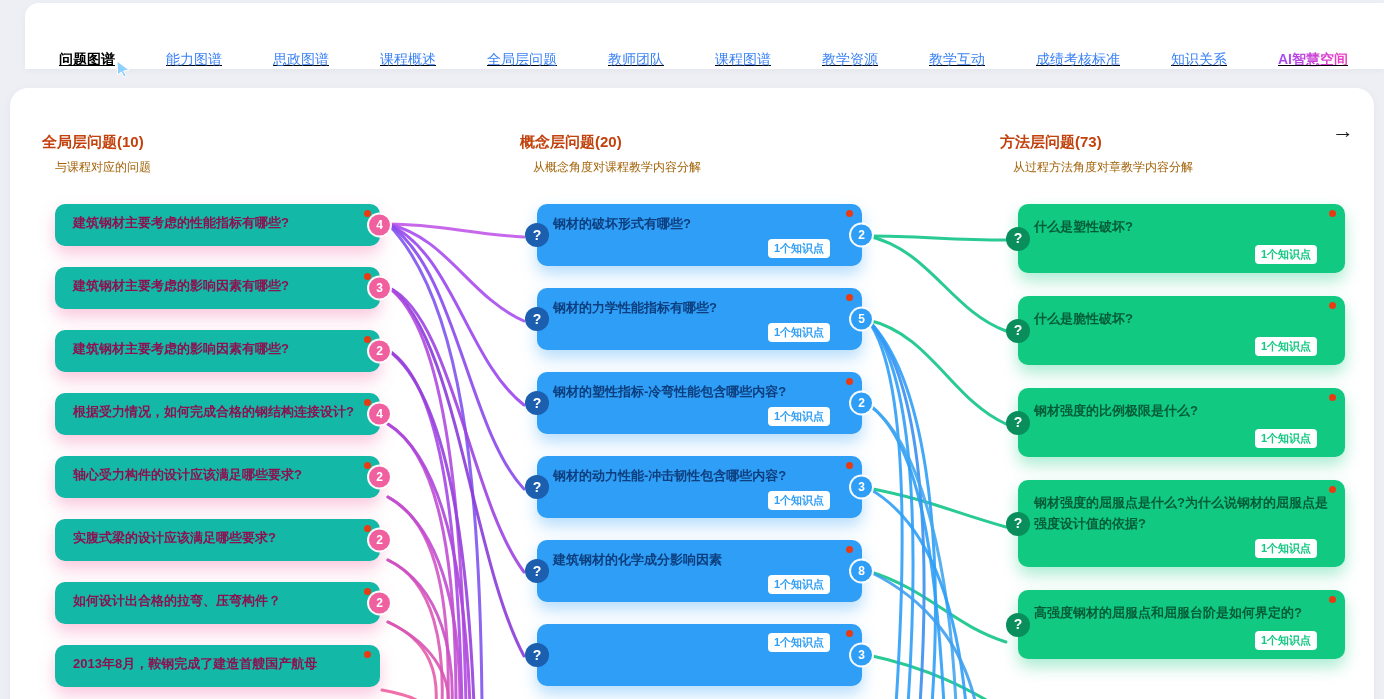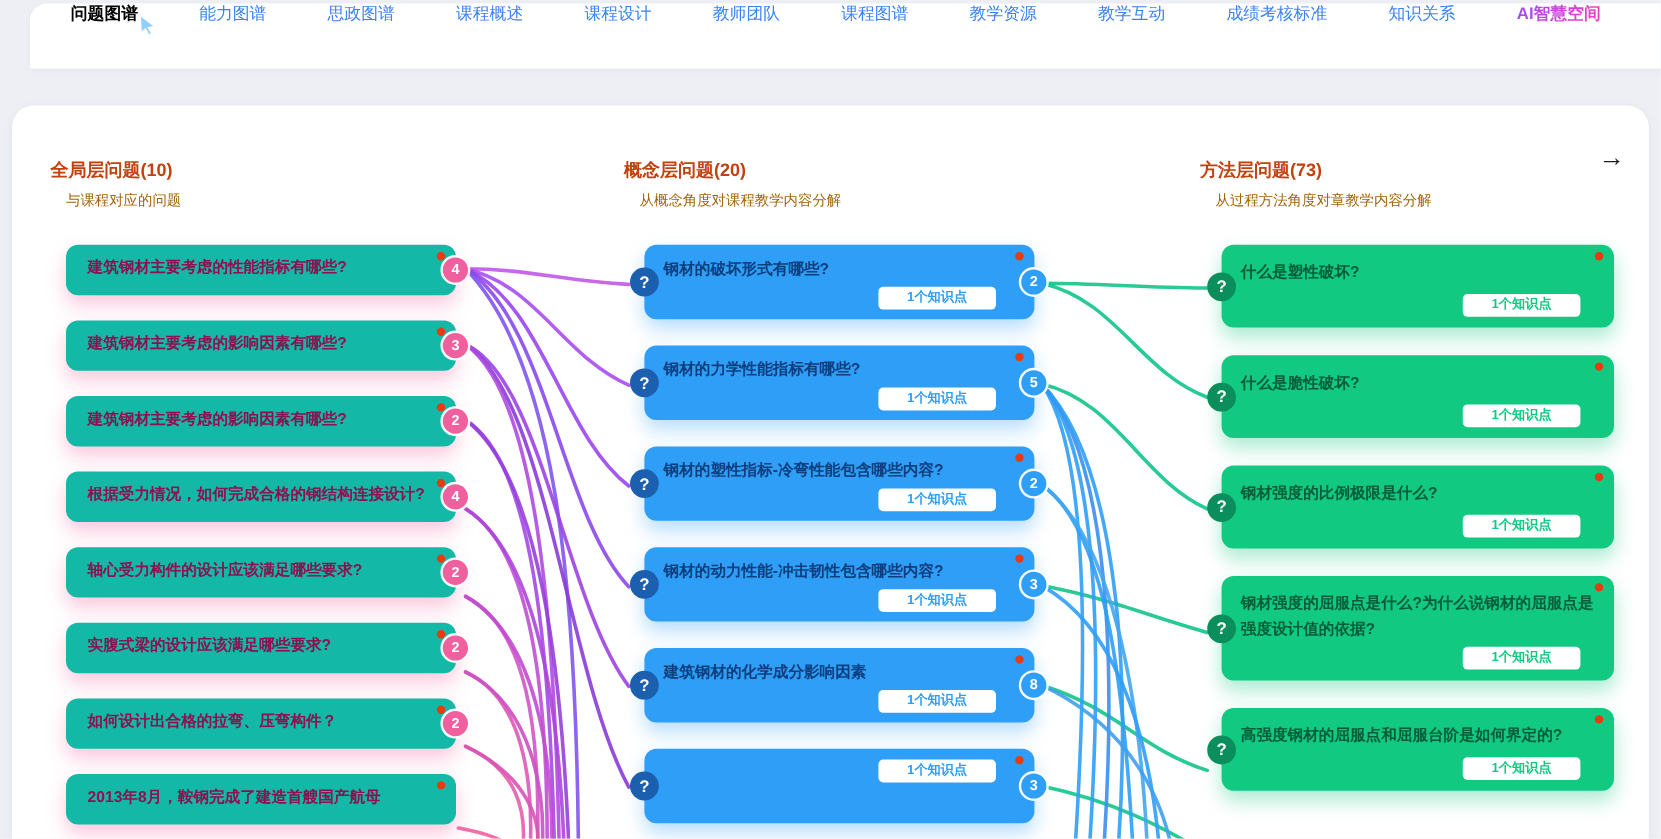--- a/index.html
+++ b/index.html
@@ -4,25 +4,26 @@
 <style>
   * { margin:0; padding:0; box-sizing:border-box; }
   html,body { width:1384px; height:699px; overflow:hidden; }
   body {
     position:relative;
     background:#edeff4;
     font-family:"Liberation Sans","DejaVu Sans",sans-serif;
   }
   
   .topnav {
-    position:absolute; left:25px; right:0; top:3px; height:54px;
+    position:absolute; left:25px; right:0; top:3px; height:66px;
     background:#fff; border-radius:14px 0 0 0;
-    display:flex; align-items:flex-start; gap:51px; padding-left:34px;
+    display:flex; align-items:flex-end; gap:51px; padding-left:34px;
     box-shadow:0 2px 6px rgba(20,30,60,.04);
     z-index:5;
+    text-decoration:underline;
   }
   .tab { position:relative; font-size:14px; color:#3b82f6; font-weight:500; white-space:nowrap; cursor:pointer; }
   .tab.active { font-weight:800; color:#000; }
   .tab.accent {
     font-weight:800;
     background:linear-gradient(90deg,#a44bf0,#f03cc0);
     -webkit-background-clip:text; background-clip:text;
     -webkit-text-fill-color:transparent; color:transparent;
   }
   .cursor { position:absolute; right:-16px; top:10px; }
@@ -76,41 +77,41 @@
   .qicon {
     position:absolute; left:-12px; top:50%; transform:translateY(-50%);
     width:24px; height:24px; border-radius:50%;
     color:#fff; font-weight:800; font-size:14px;
     display:flex; align-items:center; justify-content:center; z-index:3;
   }
   .qicon-blue  { background:#1c5fae; }
   .qicon-green { background:#0a8f5c; }
   .pill {
     align-self:flex-end; background:#fff; border-radius:4px;
-    padding:0 24px; font-size:11px; font-weight:700; height:19px; line-height:19px;
+    padding:0 6px; font-size:11px; font-weight:700; height:19px; line-height:19px;
   }
   .pill-blue  { color:#2f9ef6; margin-right:16px; }
   .pill-green { color:#11c981; margin-right:12px; }
 </style>
 </head>
 <body>
 
 <nav class="topnav">
   <div class="tab active">
     <span>问题图谱</span>
     <span class="cursor">
       <svg width="15" height="16" viewBox="0 0 15 16">
           <path d="M1 0 L13 9 L7.6 10 L10.4 15 L7.8 16 L5.4 11 L1.6 14 Z" fill="#8fd0ff" stroke="#fff" stroke-width="1"></path>
         </svg>
     </span>
   </div>
   <div class="tab"><span>能力图谱</span></div>
   <div class="tab"><span>思政图谱</span></div>
   <div class="tab"><span>课程概述</span></div>
-  <div class="tab"><span>课程设计</span></div>
+  <div class="tab"><span>全局层问题</span></div>
   <div class="tab"><span>教师团队</span></div>
   <div class="tab"><span>课程图谱</span></div>
   <div class="tab"><span>教学资源</span></div>
   <div class="tab"><span>教学互动</span></div>
   <div class="tab"><span>成绩考核标准</span></div>
   <div class="tab"><span>知识关系</span></div>
   <div class="tab accent"><span>AI智慧空间</span></div>
 </nav>
 
 <div class="panel"></div>

